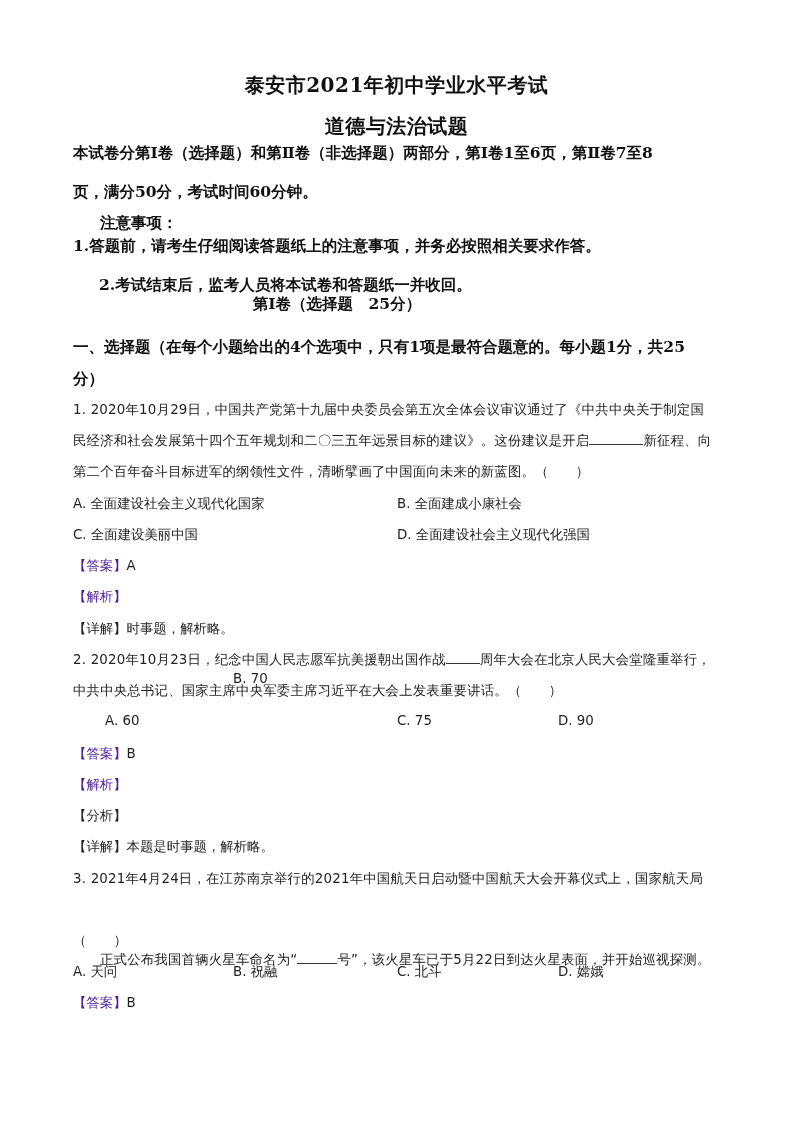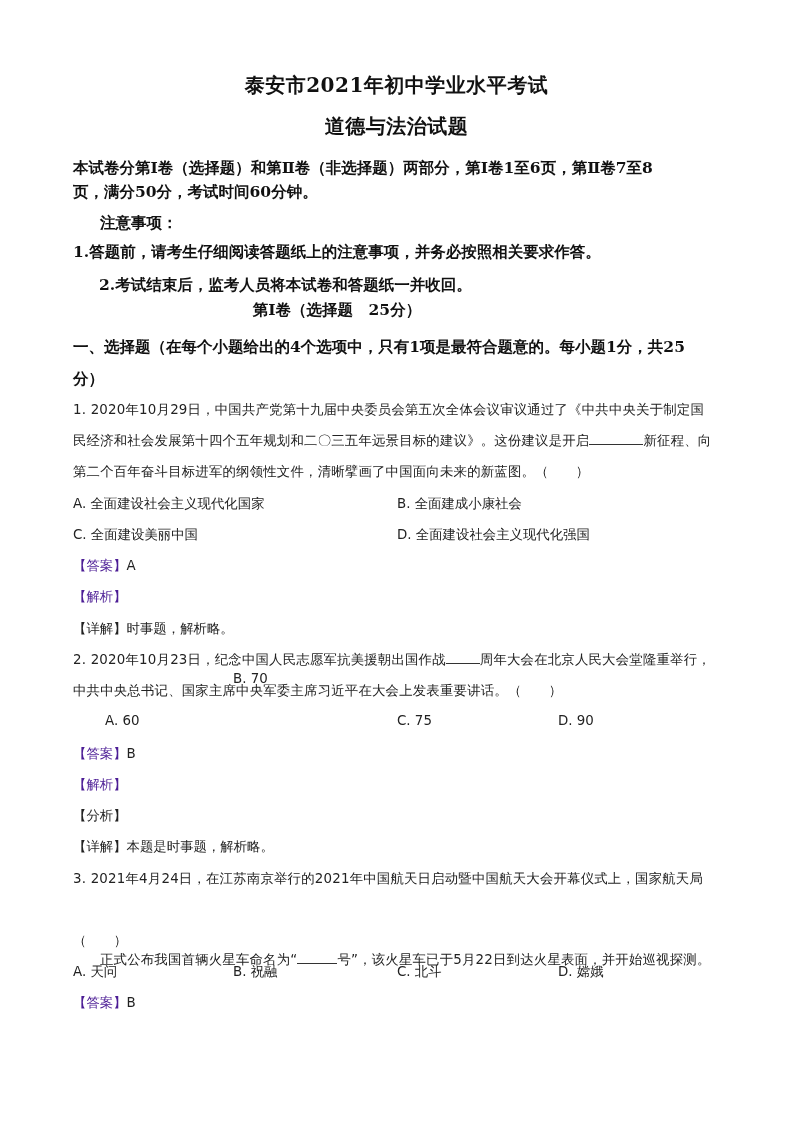--- a/index.html
+++ b/index.html
@@ -17,27 +17,27 @@
     .blank { display: inline-block; border-bottom: 1px solid #333; height: 12px; vertical-align: baseline; }
   </style>
 </head>
 <body>
 
 <div class="page">
 
   <div class="abs title" style="top:72px;">泰安市2021年初中学业水平考试</div>
   <div class="abs title" style="top:113px;">道德与法治试题</div>
 
-  <div class="abs bold" style="left:73px; top:158px;text-align:right;">本试卷分第Ⅰ卷（选择题）和第Ⅱ卷（非选择题）两部分，第Ⅰ卷1至6页，第Ⅱ卷7至8</div>
+  <div class="abs bold" style="left:73px; top:143px;text-align:right;">本试卷分第Ⅰ卷（选择题）和第Ⅱ卷（非选择题）两部分，第Ⅰ卷1至6页，第Ⅱ卷7至8</div>
   <div class="abs bold" style="left:73px; top:182px;">页，满分50分，考试时间60分钟。</div>
   <div class="abs bold" style="left:73px; top:213px;margin-left:27px;">注意事项：</div>
-  <div class="abs bold" style="left:73px; top:242px;">1.答题前，请考生仔细阅读答题纸上的注意事项，并务必按照相关要求作答。</div>
+  <div class="abs bold" style="left:73px; top:236px;">1.答题前，请考生仔细阅读答题纸上的注意事项，并务必按照相关要求作答。</div>
   <div class="abs bold" style="left:73px; top:275px;margin-left:26px;">2.考试结束后，监考人员将本试卷和答题纸一并收回。</div>
 
-  <div class="abs bold" style="left:0; width:674px; text-align:center; top:300px;">第Ⅰ卷（选择题　25分）</div>
+  <div class="abs bold" style="left:0; width:674px; text-align:center; top:294px;">第Ⅰ卷（选择题　25分）</div>
   <div class="abs bold" style="left:73px; top:337px;">一、选择题（在每个小题给出的4个选项中，只有1项是最符合题意的。每小题1分，共25</div>
   <div class="abs bold" style="left:73px; top:369px;">分）</div>
 
   <div>
     <div class="abs q" style="left:73px; top:401px;">1. 2020年10月29日，中国共产党第十九届中央委员会第五次全体会议审议通过了《中共中央关于制定国</div>
     <div class="abs q" style="left:73px; top:432px;">
       <span>民经济和社会发展第十四个五年规划和二〇三五年远景目标的建议》。这份建议是开启</span><span class="blank" style="width:54px;"></span><span>新征程、向</span>
     </div>
     <div class="abs q" style="left:73px; top:463px;text-align:center;">第二个百年奋斗目标进军的纲领性文件，清晰擘画了中国面向未来的新蓝图。（　　）</div>
     <div class="abs opt" style="left:73px; top:495px;">A. 全面建设社会主义现代化国家</div>

